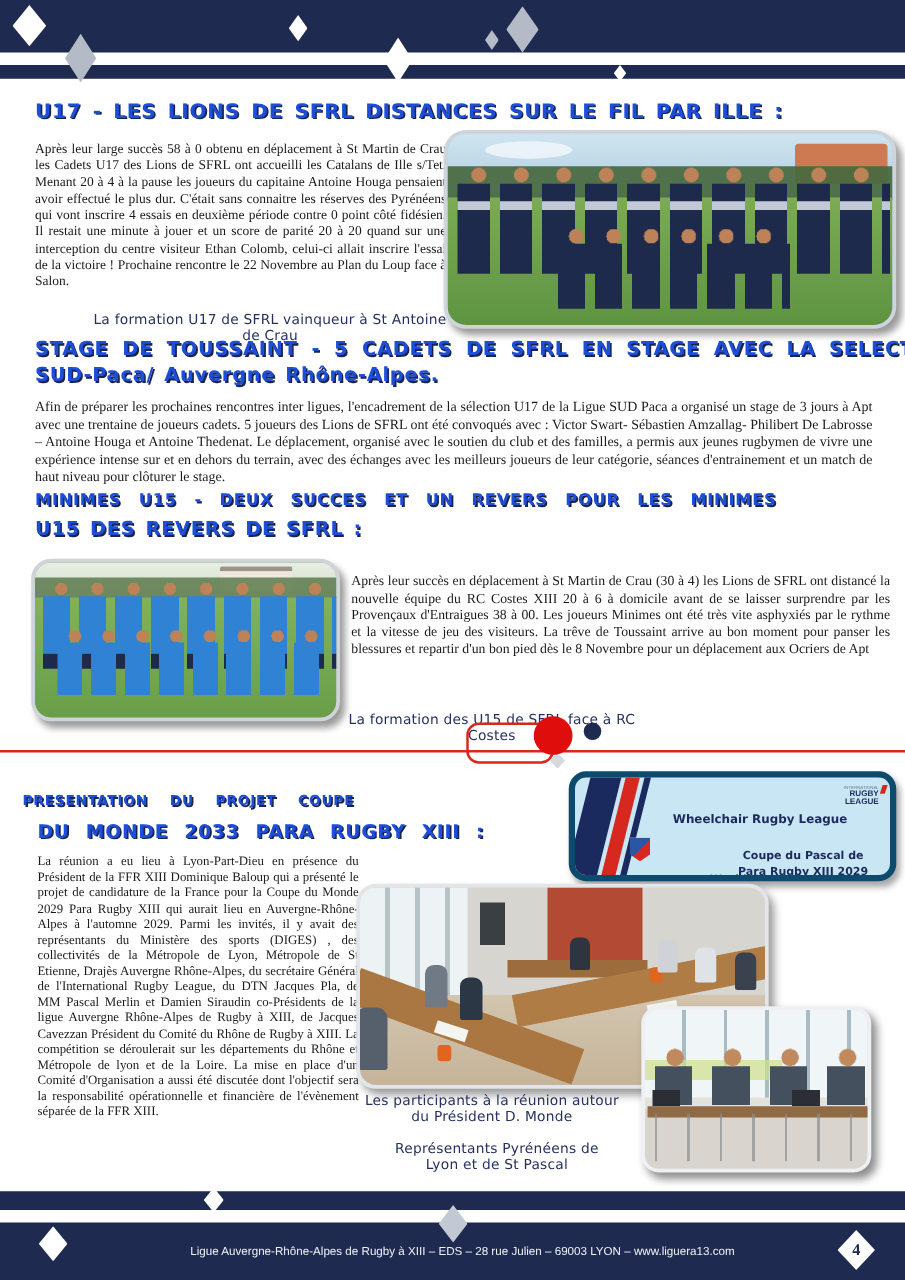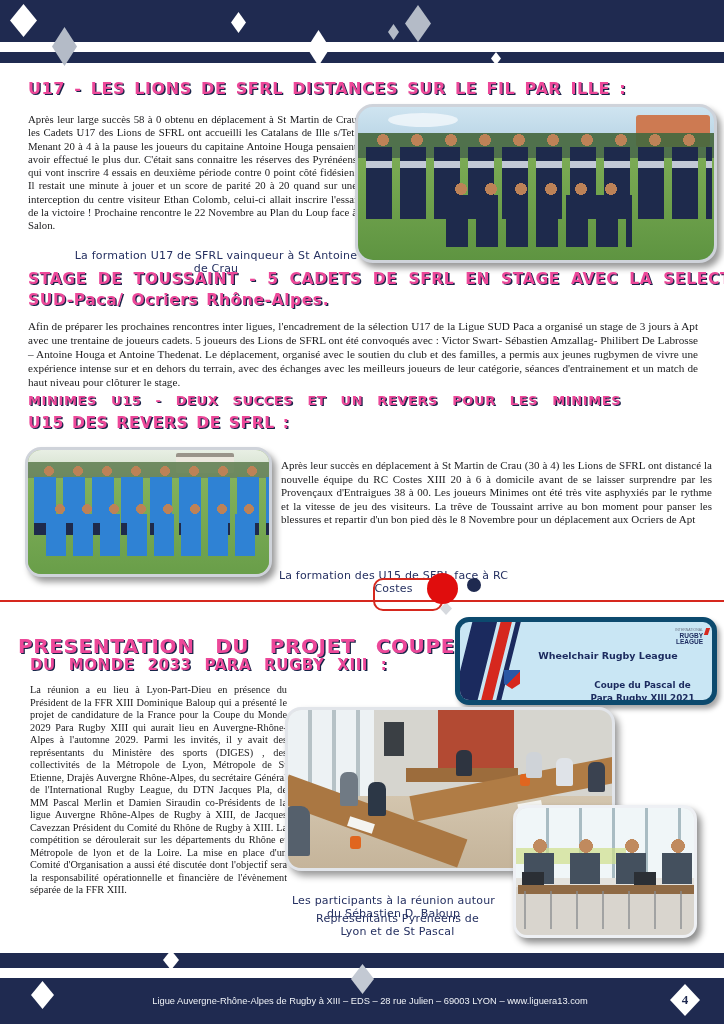--- a/index.html
+++ b/index.html
@@ -7,21 +7,21 @@
   body { position:relative; background:#ffffff; overflow:hidden;
          font-family:"Liberation Serif", serif; }
 
   
   .band { position:absolute; left:0; width:724px; background:#1f2a50; }
   .stripe { position:absolute; left:0; width:724px; background:#ffffff; }
   .dia { position:absolute; clip-path: polygon(50% 0,100% 50%,50% 100%,0 50%); }
 
   
   .headline { position:absolute; font-family:"DejaVu Sans", sans-serif; font-weight:bold;
-              color:#ec4899; text-shadow:1.3px 1.3px 0 #182449; letter-spacing:.6px;
+              color:#1d4ed8; text-shadow:1.3px 1.3px 0 #182449; letter-spacing:.6px;
               white-space:nowrap; }
 
   
   .body-text { position:absolute; text-align:justify; color:#1b1b1d; }
 
   
   .caption { position:absolute; font-family:"DejaVu Sans", sans-serif; color:#253061;
              text-align:center; letter-spacing:.2px; line-height:13px; }
 
   
@@ -76,21 +76,21 @@
   <div class="ph-layer" style="left:12px; top:24px; width:340px; height:18px; background:radial-gradient(circle 6px at 13px 9px, #bd8257 97%, transparent) 0 0/34px 18px repeat-x;"></div>
   <div class="ph-layer" style="left:8px; top:40px; width:346px; height:72px; background:repeating-linear-gradient(90deg,#1e2a4c 0 26px, transparent 26px 34px);"></div>
   <div class="ph-layer" style="left:8px; top:54px; width:346px; height:7px; background:repeating-linear-gradient(90deg,#dfe5ee 0 26px, transparent 26px 34px); opacity:.85;"></div>
   <div class="ph-layer" style="left:92px; top:74px; width:180px; height:16px; background:radial-gradient(circle 6px at 11px 8px, #bd8257 97%, transparent) 0 0/30px 16px repeat-x;"></div>
   <div class="ph-layer" style="left:88px; top:88px; width:186px; height:52px; background:repeating-linear-gradient(90deg,#1e2a4c 0 22px, transparent 22px 30px);"></div>
 </div>
 
 <div class="caption" style="left:66px; top:249px; width:300px; font-size:11px;">La formation U17 de SFRL vainqueur à St Antoine de Crau</div>
 
 <div class="headline" style="left:28px; top:270px; font-size:15.5px; word-spacing:5px;">STAGE DE TOUSSAINT - 5 CADETS DE SFRL EN STAGE AVEC LA SELECTION</div>
-<div class="headline" style="left:28px; top:291px; font-size:15.5px; word-spacing:2px;">SUD-Paca/ Ocriers Rhône-Alpes.</div>
+<div class="headline" style="left:28px; top:291px; font-size:15.5px; word-spacing:2px;">SUD-Paca/ Auvergne Rhône-Alpes.</div>
 
 <div class="body-text" style="left:28px; top:319px; width:670px; font-size:11.2px; line-height:14px;">Afin de préparer les prochaines rencontres inter ligues, l'encadrement de la sélection U17 de la Ligue SUD Paca a organisé un stage de 3 jours à Apt avec une trentaine de joueurs cadets. 5 joueurs des Lions de SFRL ont été convoqués avec : Victor Swart- Sébastien Amzallag- Philibert De Labrosse – Antoine Houga et Antoine Thedenat. Le déplacement, organisé avec le soutien du club et des familles, a permis aux jeunes rugbymen de vivre une expérience intense sur et en dehors du terrain, avec des échanges avec les meilleurs joueurs de leur catégorie, séances d'entrainement et un match de haut niveau pour clôturer le stage.</div>
 
 <div class="headline" style="left:28px; top:393px; font-size:13px; word-spacing:9px;">MINIMES U15 - DEUX SUCCES ET UN REVERS POUR LES MINIMES</div>
 <div class="headline" style="left:28px; top:414px; font-size:15.5px; word-spacing:2px;">U15 DES REVERS DE SFRL :</div>
 
 <div class="photo" style="left:25px; top:447px; width:247px; height:130px; border-radius:16px; border:3px solid #cfd3da; box-shadow:4px 5px 6px rgba(0,0,0,.4); background:#8fae62;">
   <div class="ph-layer" style="left:0; top:0; width:100%; height:28px; background:linear-gradient(#e8efe4,#cfdcc8);"></div>
   <div class="ph-layer" style="left:148px; top:3px; width:58px; height:20px; background:#ece8de; border-top:4px solid #9a948a; border-radius:2px;"></div>
   <div class="ph-layer" style="left:0; top:12px; width:100%; height:26px; background:#5c7a4c; opacity:.85; border-radius:0 0 10px 10px;"></div>
@@ -105,40 +105,40 @@
 <div class="body-text" style="left:281px; top:459px; width:431px; font-size:11px; line-height:13.6px;">Après leur succès en déplacement à St Martin de Crau (30 à 4) les Lions de SFRL ont distancé la nouvelle équipe du RC Costes XIII 20 à 6 à domicile avant de se laisser surprendre par les Provençaux d'Entraigues 38 à 00. Les joueurs Minimes ont été très vite asphyxiés par le rythme et la vitesse de jeu des visiteurs. La trêve de Toussaint arrive au bon moment pour panser les blessures et repartir d'un bon pied dès le 8 Novembre pour un déplacement aux Ocriers de Apt</div>
 
 <div class="caption" style="left:266px; top:569px; width:255px; font-size:11px;">La formation des U15 de SFRL face à RC Costes</div>
 
 <div class="red-rect" style="left:373px; top:578px; width:70px; height:33px;"></div>
 <div class="red-line" style="left:0; top:600px; width:724px; height:2px;"></div>
 <div class="dia" style="left:440px; top:602px; width:12px; height:13px; background:#d6d9de;"></div>
 <div class="circle" style="left:427px; top:573px; width:31px; height:31px; background:#e00d0d;"></div>
 <div class="circle" style="left:467px; top:578px; width:14px; height:14px; background:#1f2a50;"></div>
 
-<div class="headline" style="left:18px; top:634px; font-size:20px; word-spacing:13px;">PRESENTATION DU PROJET COUPE</div>
+<div class="headline" style="left:18px; top:634px; font-size:11px; word-spacing:13px;">PRESENTATION DU PROJET COUPE</div>
 <div class="headline" style="left:30px; top:656px; font-size:15px; word-spacing:7px;">DU MONDE 2033 PARA RUGBY XIII :</div>
 
 <div class="body-text" style="left:30px; top:684px; width:257px; font-size:10.3px; line-height:12.5px;">La réunion a eu lieu à Lyon-Part-Dieu en présence du Président de la FFR XIII Dominique Baloup qui a présenté le projet de candidature de la France pour la Coupe du Monde 2029 Para Rugby XIII qui aurait lieu en Auvergne-Rhône-Alpes à l'automne 2029. Parmi les invités, il y avait des représentants du Ministère des sports (DIGES) , des collectivités de la Métropole de Lyon, Métropole de St Etienne, Drajès Auvergne Rhône-Alpes, du secrétaire Général de l'International Rugby League, du DTN Jacques Pla, de MM Pascal Merlin et Damien Siraudin co-Présidents de la ligue Auvergne Rhône-Alpes de Rugby à XIII, de Jacques Cavezzan Président du Comité du Rhône de Rugby à XIII. La compétition se déroulerait sur les départements du Rhône et Métropole de lyon et de la Loire. La mise en place d'un Comité d'Organisation a aussi été discutée dont l'objectif sera la responsabilité opérationnelle et financière de l'évènement séparée de la FFR XIII.</div>
 
 <div class="banner">
   <div class="ph-layer" style="left:0px; top:-14px; width:24px; height:130px; background:#1b2a5e; transform:rotate(14deg); border-radius:10px;"></div>
   <div class="ph-layer" style="left:28px; top:-14px; width:11px; height:130px; background:#d6281e; transform:rotate(14deg); border-radius:6px;"></div>
   <div class="ph-layer" style="left:43px; top:-14px; width:5px; height:130px; background:#1b2a5e; transform:rotate(14deg); border-radius:4px;"></div>
   <div class="ph-layer" style="left:44px; top:48px; width:16px; height:19px; background:linear-gradient(135deg,#2a57a5 50%,#d6281e 50%); clip-path:polygon(50% 100%,0 72%,0 0,100% 0,100% 72%); box-shadow:0 0 0 2px #ffffff;"></div>
   <div class="logo-block">
     <div style="font-size:3.5px; color:#6a7486;">INTERNATIONAL</div>
     <div style="font-size:6.5px; font-weight:bold;">RUGBY</div>
     <div style="font-size:6.5px; font-weight:bold;">LEAGUE</div>
   </div>
   <div class="ph-layer" style="right:3px; top:6px; width:4px; height:7px; background:#d6281e; transform:skewX(-18deg);"></div>
   <div class="banner-text" style="left:68px; top:28px; width:160px; font-size:9.5px;">Wheelchair Rugby League</div>
   <div class="banner-text" style="left:68px; top:41px; width:160px; font-size:9px;margin-top:36px;">World Cup 2029</div>
   <div class="banner-text" style="left:110px; top:58px; width:145px; font-size:8.8px;">Coupe du Pascal de</div>
-  <div class="banner-text" style="left:110px; top:71px; width:145px; font-size:8.8px;">Para Rugby XIII 2021</div>
+  <div class="banner-text" style="left:110px; top:71px; width:145px; font-size:8.8px;">Para Rugby XIII 2029</div>
 </div>
 
 <div class="photo" style="left:285px; top:707px; width:330px; height:164px; border-radius:16px; border:3px solid #e2e5ea; box-shadow:4px 5px 7px rgba(0,0,0,.4); background:#d6d5cf; z-index:1;">
   <div class="ph-layer" style="left:0; top:0; width:86px; height:96px; background:repeating-linear-gradient(90deg,#edf2f4 0 20px,#b6c2c6 20px 24px);"></div>
   <div class="ph-layer" style="left:96px; top:12px; width:20px; height:34px; background:#3a3f44;"></div>
   <div class="ph-layer" style="left:150px; top:0; width:76px; height:66px; background:#b34a33;"></div>
   <div class="ph-layer" style="left:0; bottom:0; width:100%; height:72px; background:linear-gradient(#d3c5ae,#c5b49a);"></div>
   <div class="ph-layer" style="left:118px; top:58px; width:112px; height:14px; background:#9c6c3c;"></div>
   <div class="ph-layer" style="left:-10px; top:96px; width:190px; height:30px; background:#aa7742; transform:rotate(20deg);"></div>
   <div class="ph-layer" style="right:-8px; top:66px; width:210px; height:26px; background:#b07c45; transform:rotate(-11deg);"></div>
@@ -159,23 +159,23 @@
 <div class="photo" style="left:513px; top:805px; width:184px; height:133px; border-radius:14px; border:3px solid #eef0f4; box-shadow:4px 5px 7px rgba(0,0,0,.45); background:#e4e2dd; z-index:2;">
   <div class="ph-layer" style="left:0; top:0; width:100%; height:70px; background:repeating-linear-gradient(90deg,#f0f6f8 0 30px,#a9bcc3 30px 33px);"></div>
   <div class="ph-layer" style="left:0; top:40px; width:110px; height:16px; background:#cfe08a; opacity:.7;"></div>
   <div class="ph-layer" style="left:0; bottom:0; width:100%; height:48px; background:#d9d5ce;"></div>
   <div class="ph-layer" style="left:8px; top:30px; width:168px; height:46px; background:radial-gradient(circle 7px at 16px 8px, #c08a5e 97%, transparent) 0 0/46px 46px repeat-x, repeating-linear-gradient(90deg,#44505e 0 30px, transparent 30px 46px) 0 15px/100% 31px no-repeat;"></div>
   <div class="ph-layer" style="left:6px; top:64px; width:170px; height:13px; background:repeating-linear-gradient(90deg,#2b2f35 0 22px, transparent 22px 112px);"></div>
   <div class="ph-layer" style="left:2px; top:77px; width:180px; height:9px; background:#8f6a45;"></div>
   <div class="ph-layer" style="left:8px; bottom:6px; width:168px; height:38px; background:repeating-linear-gradient(90deg,#8a8d90 0 2px, transparent 2px 26px); opacity:.7;"></div>
 </div>
 
-<div class="caption" style="left:291px; top:874px; width:205px; font-size:11px; z-index:3;margin-top:20px;">
+<div class="caption" style="left:291px; top:874px; width:205px; font-size:11px; z-index:3;">
   <div>Les participants à la réunion autour</div>
-  <div>du Sébastien D. Baloup</div>
+  <div>du Président D. Monde</div>
 </div>
 <div class="caption" style="left:295px; top:912px; width:205px; font-size:11px; z-index:3;">
   <div>Représentants Pyrénéens de</div>
   <div>Lyon et de St Pascal</div>
 </div>
 
 <div class="band" style="top:953px; height:15px; z-index:4;"></div>
 <div class="stripe" style="top:968px; height:10px; z-index:4;"></div>
 <div class="band" style="top:978px; height:46px; z-index:4;"></div>
 <div class="dia" style="left:163px; top:950px; width:16px; height:20px; background:#ffffff; z-index:5;"></div>

